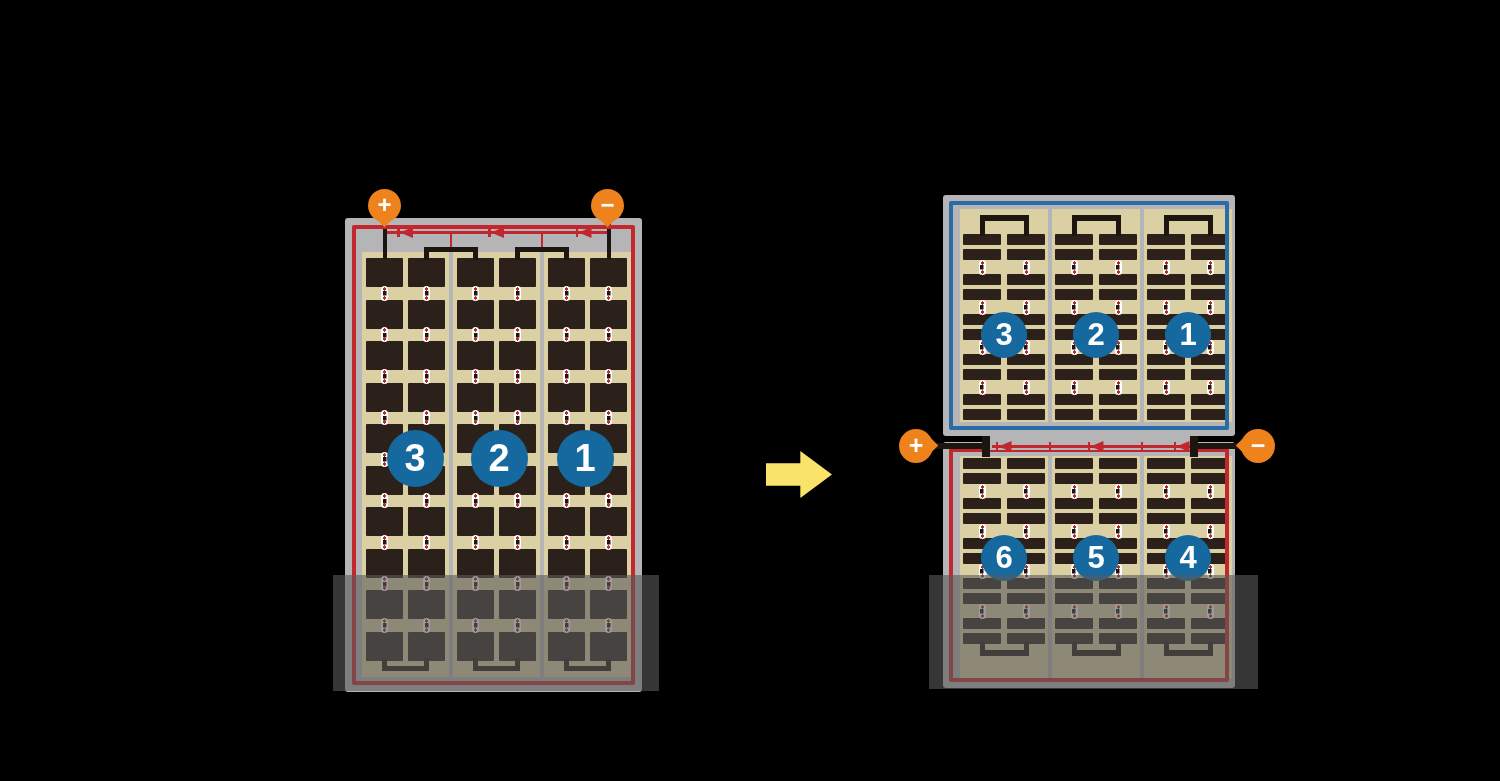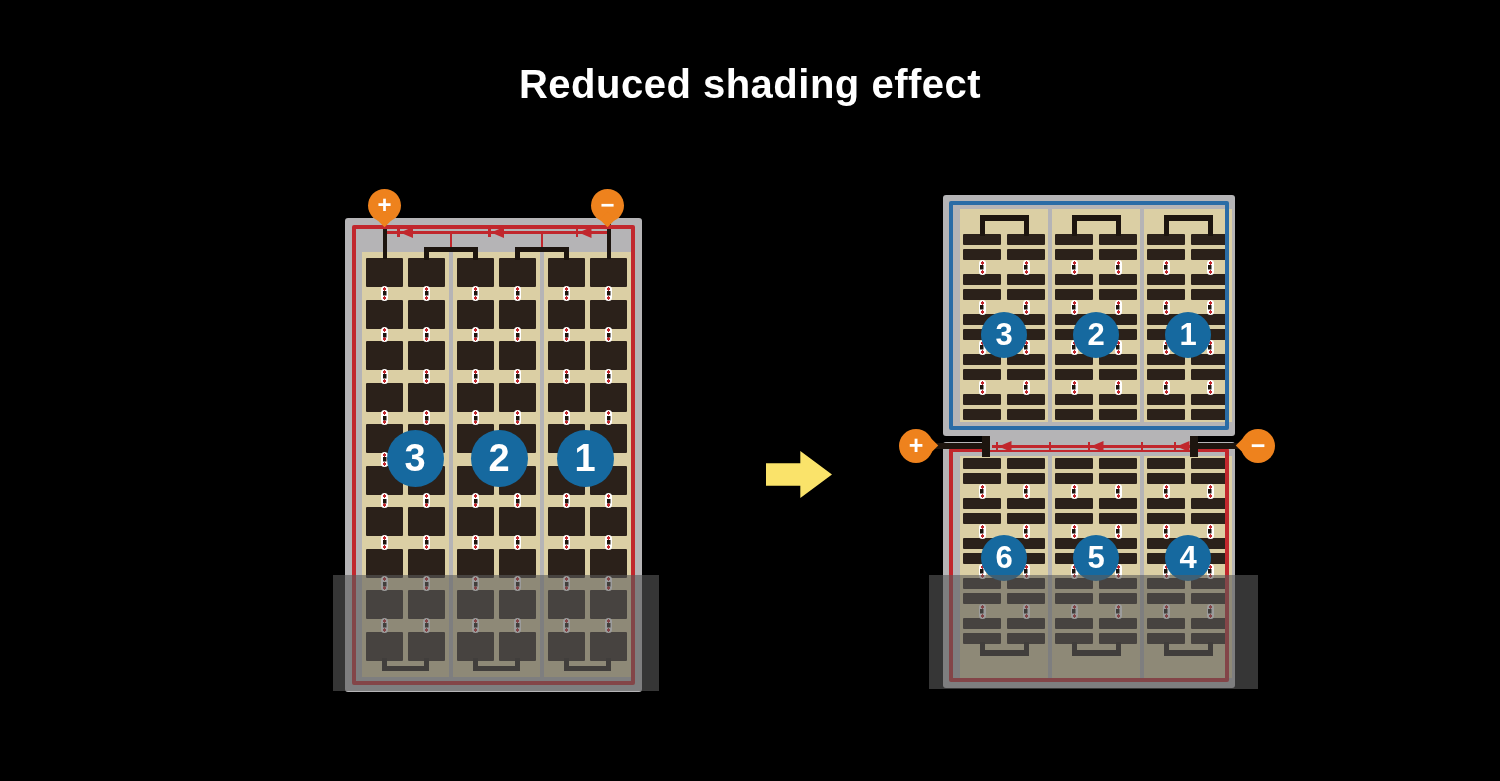--- a/index.html
+++ b/index.html
@@ -41,21 +41,20 @@
          radial-gradient(circle 1.8px at 50% 12px, var(--circuit-red,#c1272d) 97%, transparent),
          linear-gradient(var(--wire-black,#1d150f),var(--wire-black,#1d150f));
        background-size:100% 100%,100% 100%,3.5px 4.5px;
        background-position:0 0,0 0,center 5.25px;background-repeat:no-repeat;z-index:6;}
 </style>
 </head>
 <body>
 
 <div class="stage">
 
-  <div class="title">Reduced shading effect</div>
 
   <div class="terminal t-sm tail-bottom" style="left:368px;top:189px;">
     <span class="sym">+</span>
   </div>
   <div class="terminal t-sm tail-bottom" style="left:591px;top:189px;">
     <span class="sym">−</span>
   </div>
   <div class="frame" id="leftFrame">
     <div class="module-border" id="leftBorder"></div>
   <div style="position: absolute; left: 17px; top: 34px; width: 87px; height: 425px; background: rgb(219, 207, 164);"></div>

